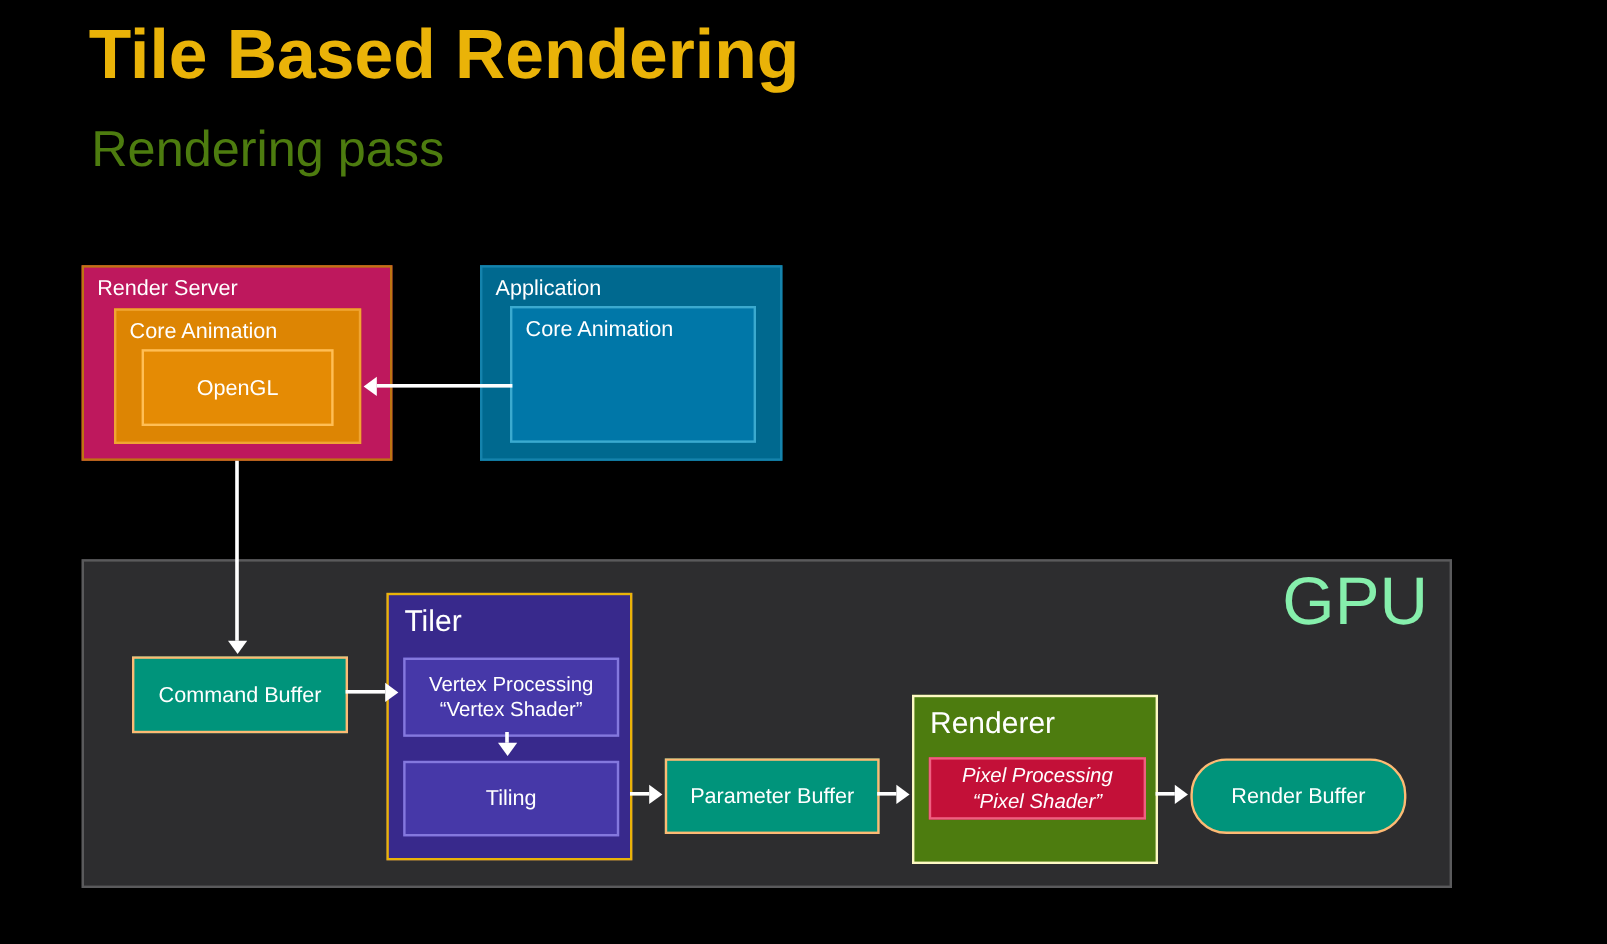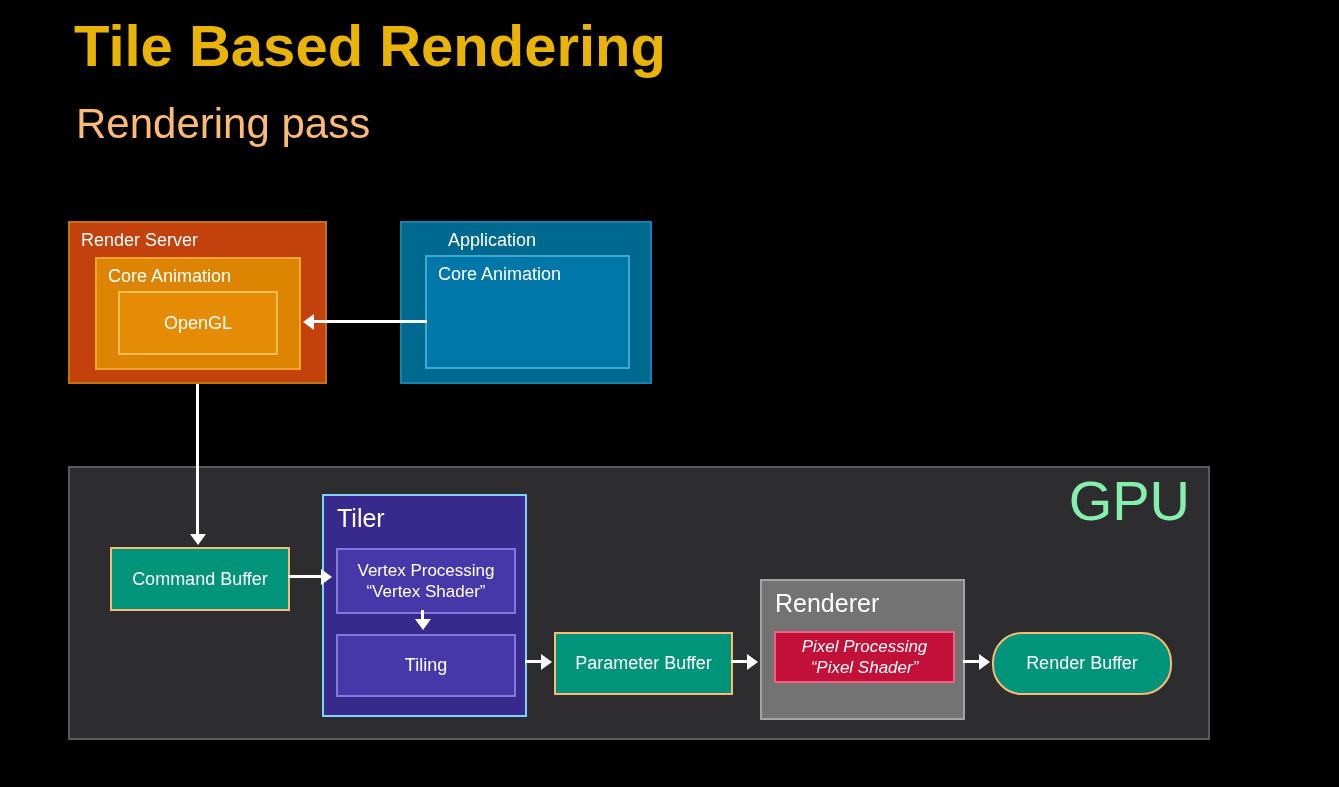--- a/index.html
+++ b/index.html
@@ -12,65 +12,65 @@
     overflow: hidden;
     font-family: "Liberation Sans", sans-serif;
     color: #fff;
   }
   .title {
     position: absolute; left: 74px; top: 12px;
     font-size: 58px; font-weight: 600; color: #eab308;
   }
   .subtitle {
     position: absolute; left: 76px; top: 100px;
-    font-size: 42px; font-weight: 400; color: #fdba74;
+    font-size: 42px; font-weight: 400; color: #4d7c0f;
   }
   .box { position: absolute; }
   .box-label { padding: 7px 11px; font-size: 18px; }
   .big-label { padding: 8px 13px; font-size: 25px; }
   .center { display: flex; align-items: center; justify-content: center; text-align: center; }
   .small-text { font-size: 18px; }
   .two-line { font-size: 17px; line-height: 21px; }
 
   
   .render-server { left: 68px; top: 221px; width: 259px; height: 163px;
-    background: #c2410c; border: 2px solid #BE7512; }
+    background: #be185d; border: 2px solid #BE7512; }
   .ca-orange { left: 25px; top: 34px; width: 206px; height: 113px;
     background: #DD8503; border: 2px solid #F0A532; }
   .opengl { left: 21px; top: 32px; width: 160px; height: 64px;
     background: #E58B04; border: 2px solid #FFBE55; }
 
   
   .application { left: 400px; top: 221px; width: 252px; height: 163px;
-    background: #00698F; border: 2px solid #1583AC; padding-left: 35px; }
+    background: #00698F; border: 2px solid #1583AC; }
   .ca-teal { left: 23px; top: 32px; width: 205px; height: 114px;
     background: #0077A8; border: 2px solid #3BAACF; }
 
   
   .gpu { left: 68px; top: 466px; width: 1142px; height: 274px;
     background: #2D2D2F; border: 2px solid #5A5A5C; }
   .gpu-label { position: absolute; top: 0px; right: 18px;
     font-size: 56px; font-weight: 500; color: #86efac; }
 
   
   .green { background: #00947B; border: 2px solid #fdba74; }
   .command-buffer { left: 40px; top: 79px; width: 180px; height: 64px; }
   .parameter-buffer { left: 484px; top: 164px; width: 179px; height: 63px; }
   .render-buffer { left: 922px; top: 164px; width: 180px; height: 63px; border-radius: 30px; }
 
   
   .tiler { left: 252px; top: 26px; width: 205px; height: 223px;
-    background: #38298C; border: 2px solid #7dd3fc; }
+    background: #38298C; border: 2px solid #eab308; }
   .purple-inner { background: #4638A8; border: 2px solid #8478DE; }
   .vertex-processing { left: 12px; top: 52px; width: 180px; height: 66px; }
   .tiling { left: 12px; top: 138px; width: 180px; height: 63px; text-align: center; }
 
   
   .renderer { left: 690px; top: 111px; width: 205px; height: 141px;
-    background: #737373; border: 2px solid #a3a3a3; }
+    background: #4d7c0f; border: 2px solid #fef9c3; }
   .pixel-processing { left: 12px; top: 50px; width: 181px; height: 52px;
     background: #C31038; border: 2px solid #EF6081; font-style: italic; }
 
   
   .arr { position: absolute; background: #fff; }
   .arr.h { height: 3px; }
   .arr.v { width: 3px; }
   .arr.point-left::before {
     content: ''; position: absolute; left: -11px; top: 50%;
     transform: translateY(-50%);

